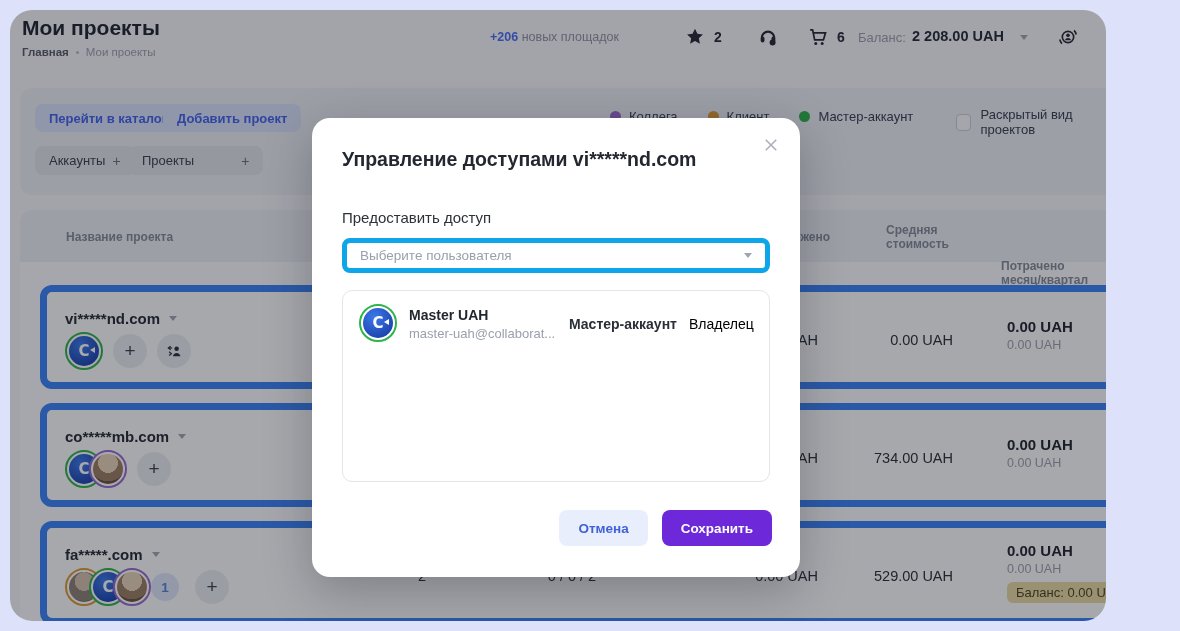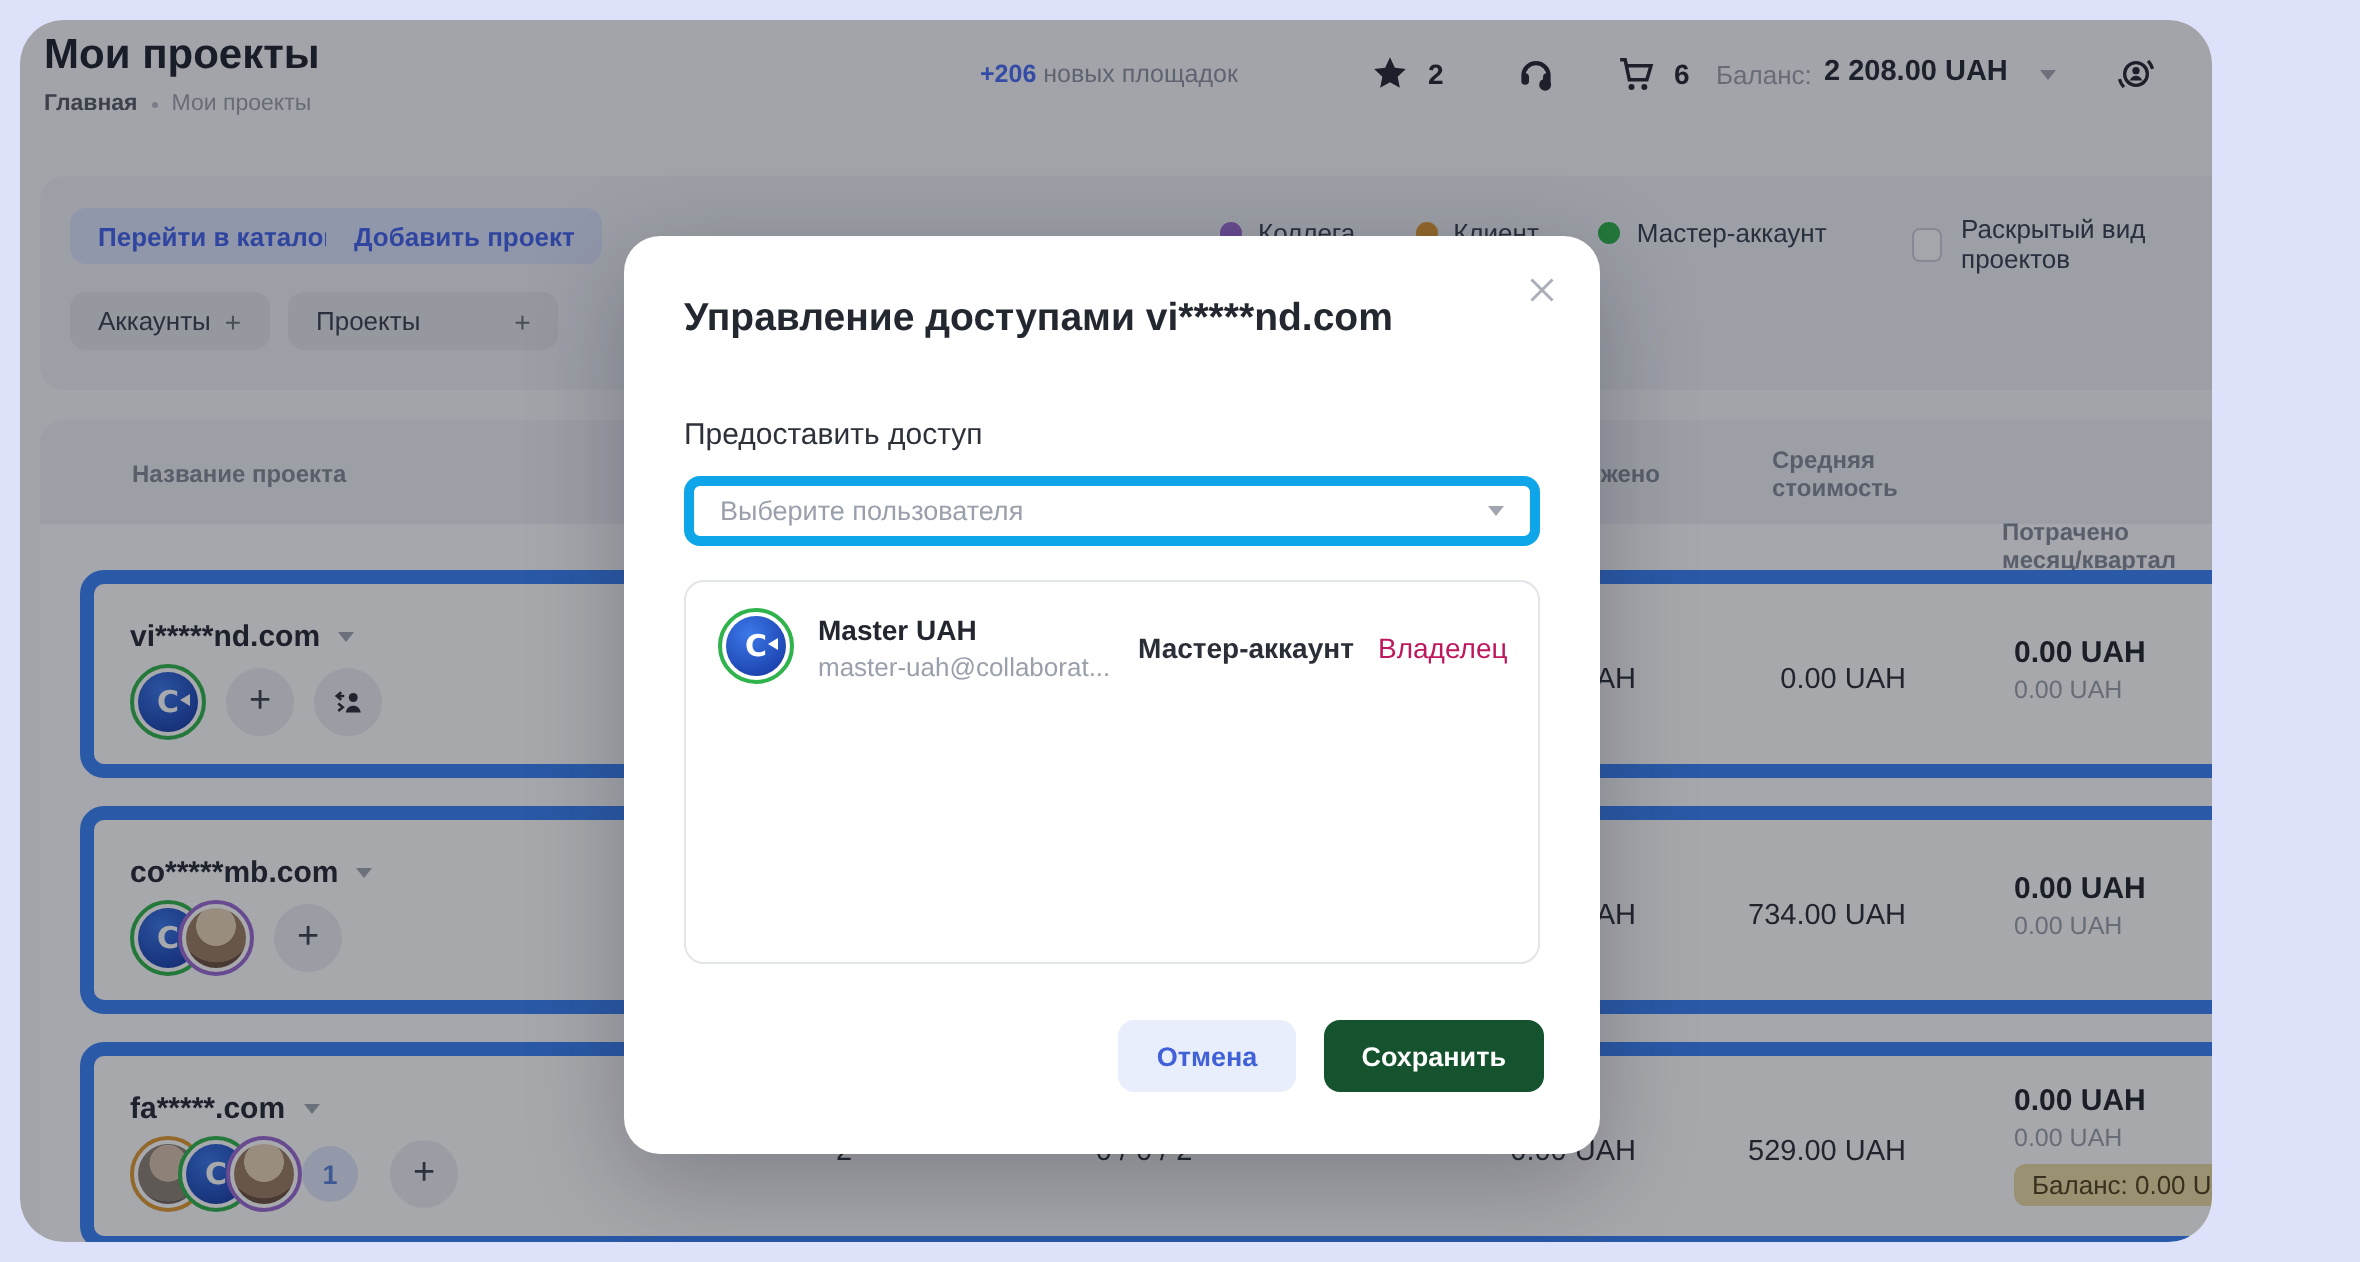--- a/index.html
+++ b/index.html
@@ -105,26 +105,26 @@
   .grant-label { position:absolute; left:30px; top:91px; font-size:15px; color:#2c313a; }
   .user-select { position:absolute; left:30px; top:120px; width:428px; height:35px; border:5px solid #0ea5e9;
                  border-radius:8px; background:#fff; display:flex; align-items:center; padding:0 13px; cursor:pointer; }
   .user-select .ph { font-size:13.5px; color:#99a0ab; flex:1; }
   .listbox { position:absolute; left:30px; top:172px; width:428px; height:192px; border:1px solid #e2e5ea; border-radius:10px; background:#fff; }
   .urow { position:absolute; left:0; top:0; width:100%; height:66px; }
   .urow .ring { position:absolute; left:16px; top:13px; }
   .uname { position:absolute; left:66px; top:16px; font-size:14px; font-weight:bold; color:#22262e; }
   .uemail { position:absolute; left:66px; top:35px; font-size:13px; color:#9aa0ab; }
   .urole { position:absolute; left:226px; top:25px; font-size:14px; font-weight:bold; color:#2a2e37; }
-  .uowner { position:absolute; left:346px; top:25px; font-size:14px; color:#be185d; }
+  .uowner { position:absolute; left:346px; top:25px; font-size:14px; color:#000000; }
   .modal-actions { position:absolute; right:28px; top:392px; display:flex; gap:14px; }
   .mbtn { height:36px; display:inline-flex; align-items:center; padding:0 19px; border-radius:8px;
           font-size:13.5px; font-weight:bold; cursor:pointer; border:none; font-family:"Liberation Sans", sans-serif; }
   .mbtn.cancel { background:#e8eefb; color:#4161d8; }
-  .mbtn.save { background:#14532d; color:#fff; }
+  .mbtn.save { background:#6d28d9; color:#fff; }
 </style>
 </head>
 <body>
 
 <div class="card">
 
   <div class="page-title">Мои проекты</div>
   <div class="breadcrumb">
     <span class="home">Главная</span>
     <span class="sep"></span>
@@ -171,21 +171,21 @@
       <span class="tri"></span>
     </span>
 
   <div class="toolbar">
     <span class="btn blue" style="left:15px;top:16px;">Перейти в каталог</span>
     <span class="btn blue" style="left:143px;top:16px;">Добавить проект</span>
     <span class="btn grey" style="left:15px;top:58px;">
         <span>Аккаунты</span>
         <span class="plus">+</span>
       </span>
-    <span class="btn grey" style="left:124px;top:58px;gap:40px;">
+    <span class="btn grey" style="left:108px;top:58px;gap:40px;">
         <span>Проекты</span>
         <span class="plus">+</span>
       </span>
   </div>
 
   <div class="legend">
     <span class="legend-item">
         <span class="dot colleague"></span>
         <span>Коллега</span>
       </span>

